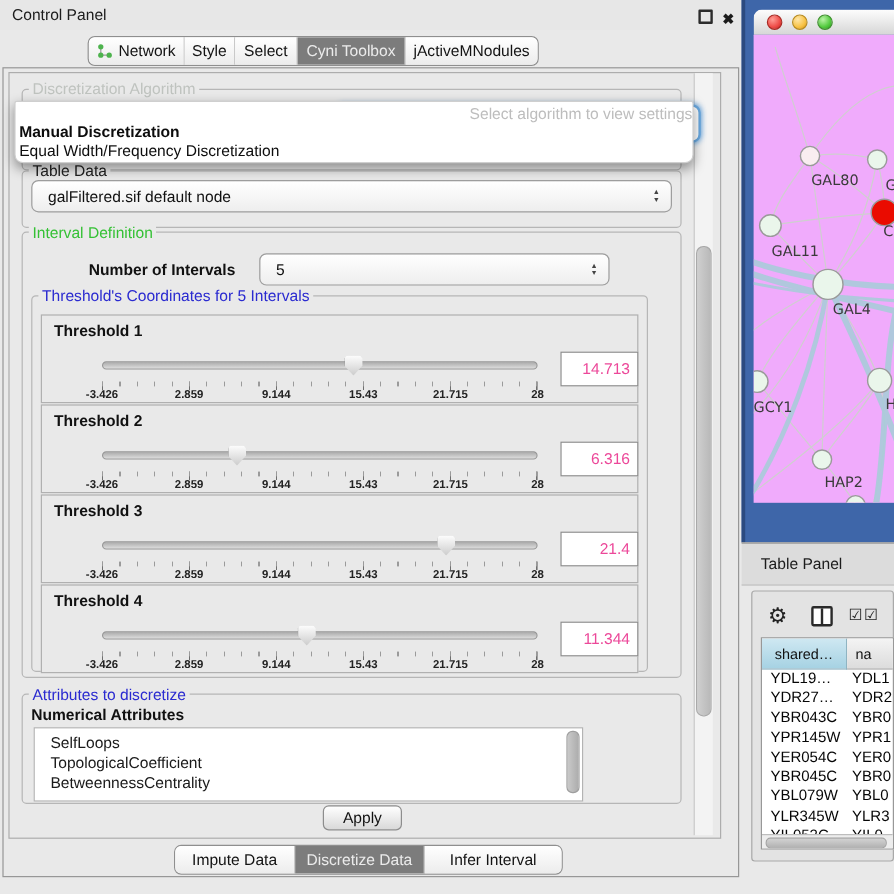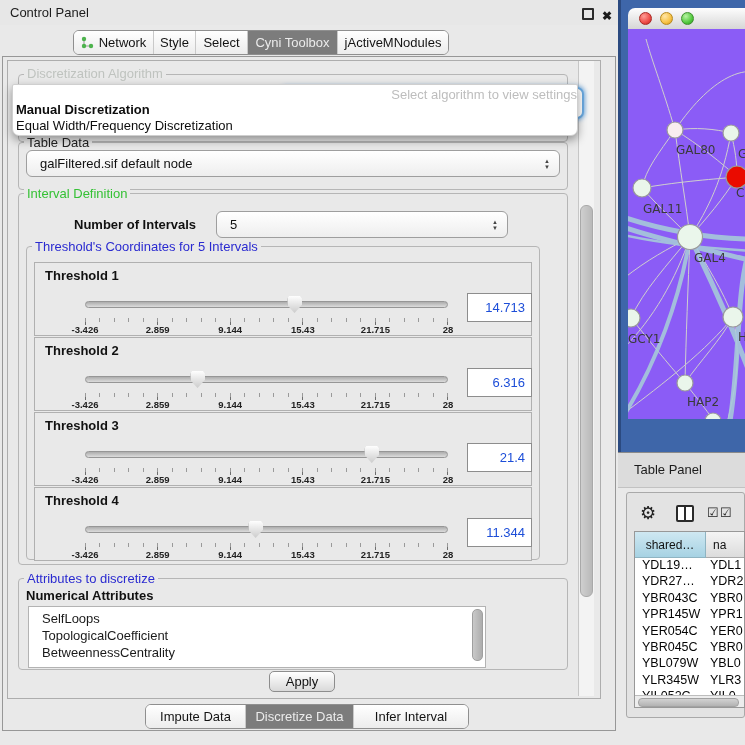--- a/index.html
+++ b/index.html
@@ -35,38 +35,38 @@
   
   .thr-panel{left:34px;width:496px;height:72px;border:1px solid #b0b0b0;background:#e9e9e9;}
   .thr-label{position:absolute;left:10px;top:5px;font-size:13px;font-weight:bold;color:#111;}
   .slider{position:absolute;left:50px;top:32px;width:363px;height:20px;}
   .track{position:absolute;left:0;top:6px;width:100%;height:7px;border-radius:4px;background:linear-gradient(#adadad,#dcdcdc);border:1px solid #969696;box-sizing:border-box;}
   .handle{position:absolute;top:1px;width:15px;height:17px;transform:translateX(-50%);background:linear-gradient(#fefefe,#cccccc);clip-path:polygon(14% 0%,86% 0%,100% 16%,100% 52%,50% 100%,0% 52%,0% 16%);filter:drop-shadow(0 0 1px #777);}
   .ticks{position:absolute;left:50px;width:363px;height:7px;background:repeating-linear-gradient(to right,#6e6e6e 0 1px,transparent 1px 72.4px);}
   .ticks .minor{position:absolute;left:0;top:0;width:100%;height:4px;background:repeating-linear-gradient(to right,#9a9a9a 0 1px,transparent 1px 14.48px);}
   .ticklabels{position:absolute;left:50px;width:363px;height:11px;}
   .ticklabels span{position:absolute;transform:translateX(-50%);font-size:9.5px;font-weight:bold;color:#222;white-space:nowrap;}
-  .valuebox{position:absolute;left:432px;top:30px;width:57px;height:27px;background:#fff;border:1px solid #8d8d8d;font-size:13px;color:#1d4ed8;text-align:right;line-height:27px;padding-right:6px;}
+  .valuebox{position:absolute;left:432px;top:30px;width:57px;height:27px;background:#fff;border:1px solid #8d8d8d;font-size:13px;color:#ec4899;text-align:right;line-height:27px;padding-right:6px;}
   
   .listbox{background:#fff;border:1px solid #b3b3b3;font-size:13px;color:#1a1a1a;overflow:hidden;}
   .listbox .li{line-height:17px;padding-left:13px;white-space:nowrap;}
   .lscroll{position:absolute;width:9px;border-radius:5px;background:linear-gradient(to right,#c9c9c9,#adadad);border:1px solid #9f9f9f;}
   
   .pushbtn{background:linear-gradient(#ffffff,#d9d9d9);border:1px solid #8d8d8d;border-radius:5px;font-size:13px;color:#111;text-align:center;}
   
   .popup{left:12px;top:84px;width:564px;height:50px;background:#fff;border:1px solid #cfcfcf;border-radius:2px 2px 7px 7px;box-shadow:0 4px 10px rgba(0,0,0,0.38);z-index:30;}
   .popup .prompt{position:absolute;left:0;top:2px;width:100%;text-align:right;color:#bdbdbd;font-size:13px;}
   .popup .it1{position:absolute;left:3px;top:17px;font-size:13px;font-weight:bold;color:#0d0d0d;}
   .popup .it2{position:absolute;left:3px;top:33px;font-size:13px;color:#0d0d0d;}
   .focusring{left:280px;top:87px;width:300px;height:28px;background:#fff;border:2px solid #6aa9e0;border-radius:7px;box-shadow:0 0 4px 1px rgba(100,165,225,.9);z-index:10;}
   
   .netframe{left:618px;top:0;width:127px;height:452px;background:#3e66a9;border-left:3px solid #2b4a80;box-sizing:border-box;}
   .nettitle{left:628px;top:8px;width:117px;height:21px;border-radius:7px 0 0 0;background:linear-gradient(#fdfdfd,#d6d6d6);border-bottom:1px solid #a5a5a5;}
   .light{position:absolute;top:4px;width:13px;height:13px;border-radius:50%;box-sizing:border-box;}
-  .canvas{left:628px;top:29px;width:117px;height:390px;background:#8b5cf6;overflow:hidden;}
+  .canvas{left:628px;top:29px;width:117px;height:390px;background:#f0abfc;overflow:hidden;}
   .tpstrip{left:618px;top:452px;width:127px;height:36px;background:#dcdcdc;border-top:1px solid #8a8a8a;border-bottom:1px solid #c2c2c2;font-size:13px;color:#1c1c1c;line-height:34px;box-sizing:border-box;}
   .tpouter{left:626px;top:492px;width:119px;height:226px;background:#e3e3e3;border:1px solid #a9a9a9;border-radius:3px;box-sizing:border-box;}
   .gear{font-size:18px;color:#222;line-height:18px;}
   .spliticon{width:14px;height:13px;border:2px solid #2a2a2a;border-radius:2px;position:relative;background:#fff;}
   .spliticon:before{content:"";position:absolute;left:50%;top:0;width:2px;height:100%;background:#2a2a2a;transform:translateX(-50%);}
   .chk{font-size:13px;color:#222;line-height:14px;}
   .dtable{left:634px;top:531px;width:111px;height:177px;background:#fff;border:1px solid #989898;box-sizing:border-box;overflow:hidden;}
   .dhead{display:flex;height:26px;}
   .hc1{width:71px;background:linear-gradient(#cfe8f2,#a6d2e3);border-right:1px solid #8fb4c2;border-bottom:1px solid #8fb4c2;font-size:12px;color:#111;text-align:center;line-height:26px;box-sizing:border-box;}
   .hc2{flex:1;background:linear-gradient(#f4f4f4,#dcdcdc);border-bottom:1px solid #aaa;font-size:12px;color:#111;padding-left:7px;line-height:26px;}

